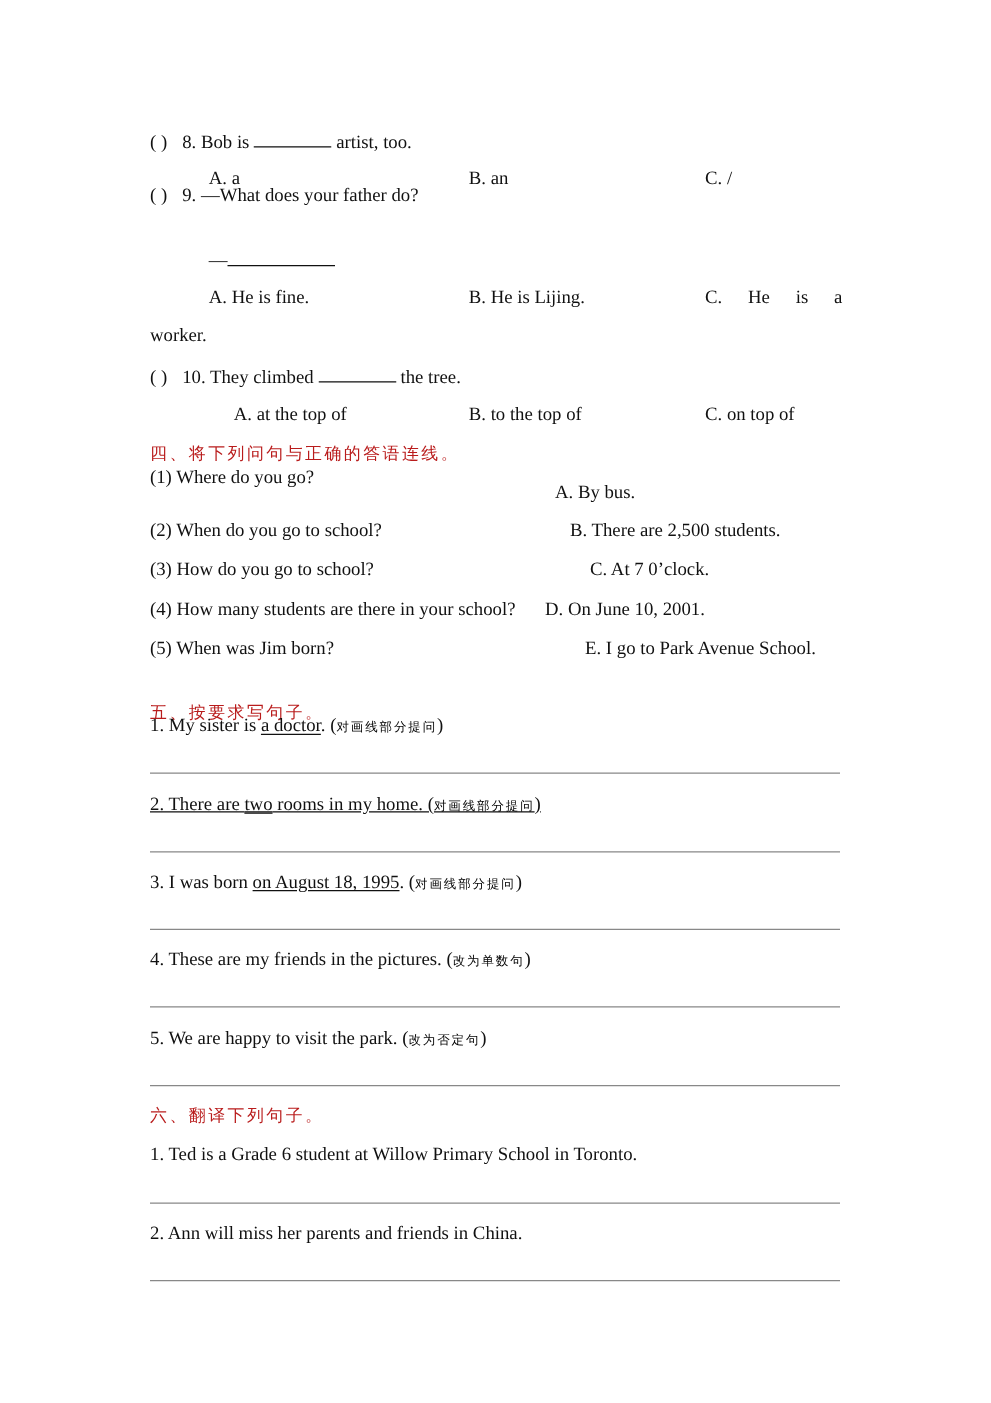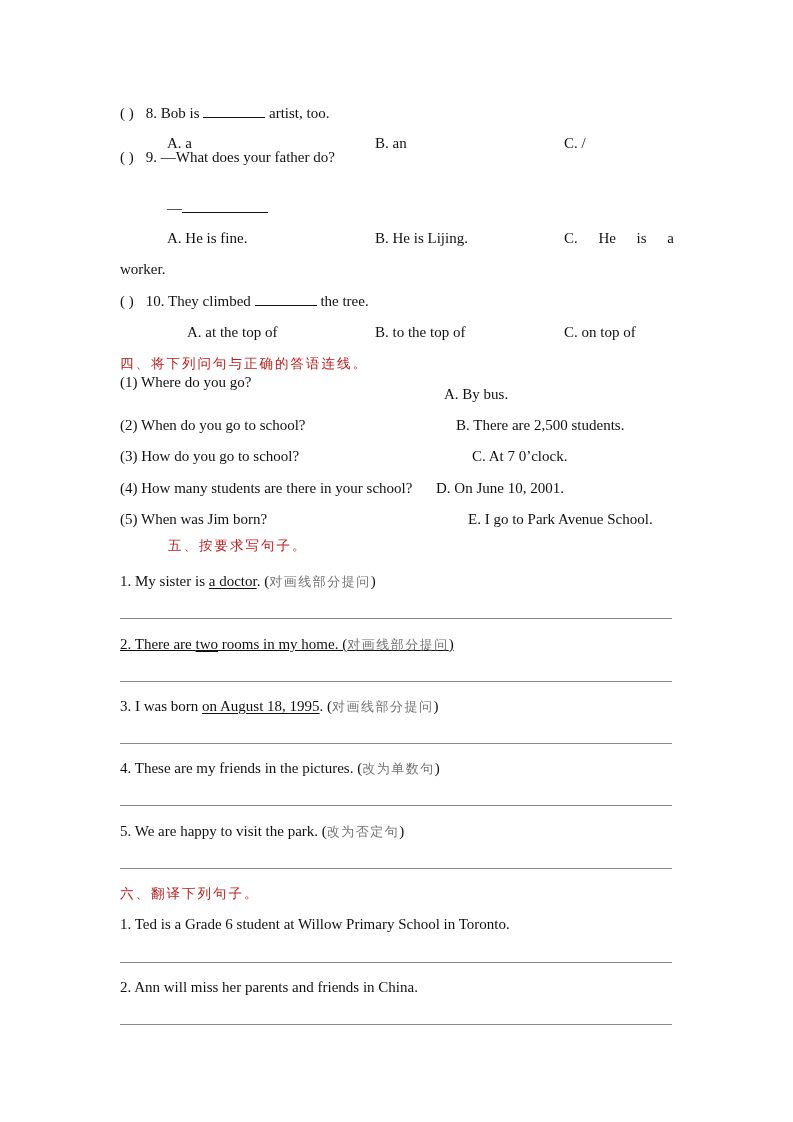--- a/index.html
+++ b/index.html
@@ -1,21 +1,21 @@
 <!DOCTYPE html>
 <html><head>
   <meta charset="utf-8">
   <style>
     html, body { margin: 0; padding: 0; background: #ffffff; }
     body { width: 793px; height: 1122px; position: relative; overflow: hidden;
            font-family: "Liberation Serif", serif; color: #111; font-size: 15px; }
     .line { position: absolute; left: 120px; white-space: nowrap; line-height: 18px; }
     .opt { position: absolute; white-space: nowrap; line-height: 18px; }
     .cn { font-family: "DejaVu Sans", sans-serif; font-size: 13.5px; color: #b91c1c; letter-spacing: 2px; }
-    .cn-inline { font-family: "DejaVu Sans", sans-serif; font-size: 13px; color: #737373; letter-spacing: 1.5px; }
+    .cn-inline { font-family: "DejaVu Sans", sans-serif; font-size: 10px; color: #000000; letter-spacing: 1.5px; }
     .blank { display: inline-block; border-bottom: 1px solid #111; height: 14px; vertical-align: baseline; }
     .ul { text-decoration: underline; text-underline-offset: 2px; }
     .answer-line { position: absolute; left: 120px; width: 552px; height: 0; border-top: 1px solid #888; }
     .paren { display: inline-block; width: 22px; }
     .justify { position: absolute; left: 564px; width: 110px; display: flex; justify-content: space-between; }
   </style>
 </head>
 <body>
 
 <div class="line" style="top:103px;">
@@ -63,21 +63,21 @@
 <div class="line" style="top:416px;">(2) When do you go to school?</div>
 <div class="line" style="top:447px;">(3) How do you go to school?</div>
 <div class="line" style="top:479px;">(4) How many students are there in your school?</div>
 <div class="line" style="top:510px;">(5) When was Jim born?</div>
 <div class="opt" style="top:385px; left:444px;text-align:right;">A. By bus.</div>
 <div class="opt" style="top:416px; left:456px;">B. There are 2,500 students.</div>
 <div class="opt" style="top:447px; left:472px;">C. At 7 0’clock.</div>
 <div class="opt" style="top:479px; left:436px;">D. On June 10, 2001.</div>
 <div class="opt" style="top:510px; left:468px;">E. I go to Park Avenue School.</div>
 
-<div class="line cn" style="top:536px;margin-left:48px;">五、按要求写句子。</div>
+<div class="line cn" style="top:561px;">五、按要求写句子。</div>
 
 <div class="line" style="top:572px;">
   <span>1. My sister is </span><span class="ul">a doctor</span><span>. (</span><span class="cn-inline">对画线部分提问</span><span>)</span>
 </div>
 <div class="answer-line" style="top:618px;"></div>
 
 <div class="line" style="top:635px;text-decoration:underline;">
   <span>2. There are </span><span class="ul">two</span><span> rooms in my home. (</span><span class="cn-inline">对画线部分提问</span><span>)</span>
 </div>
 <div class="answer-line" style="top:681px;"></div>

